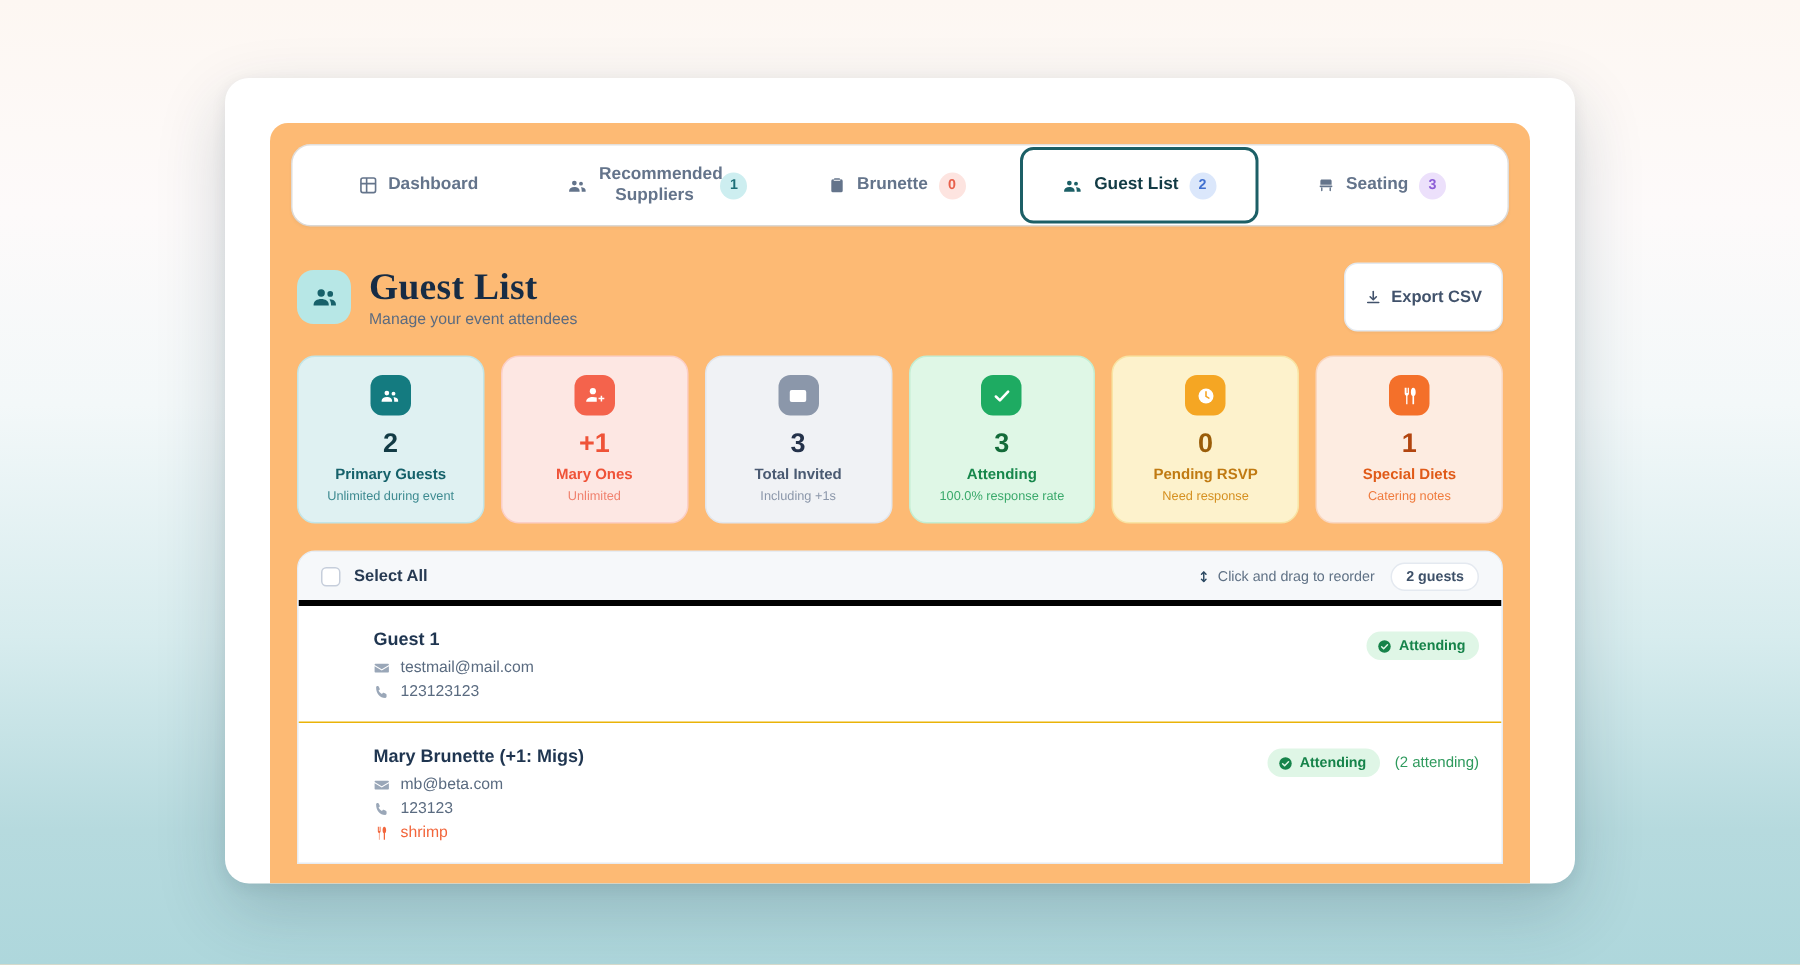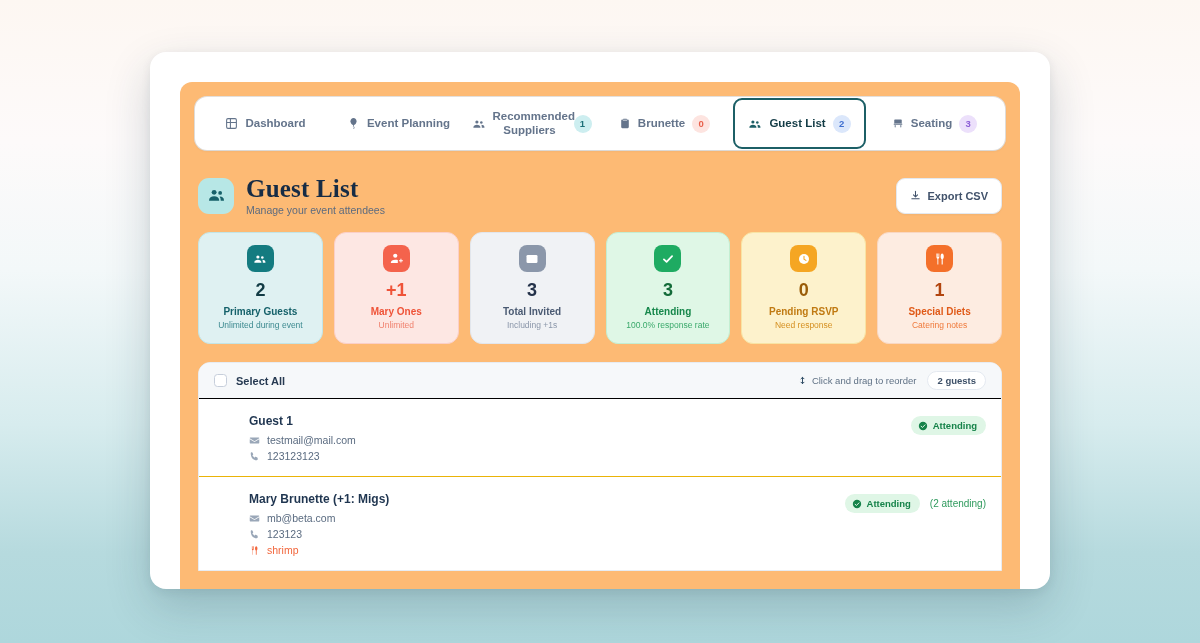--- a/index.html
+++ b/index.html
@@ -129,21 +129,21 @@
   .page-sub {
     font-size: 10.5px;
     color: #5c6b7f;
     margin-top: 2px;
   }
   .export-btn {
     display: flex; align-items: center; gap: 6px;
     background: #ffffff;
     border: 1px solid #e3e9f0;
     border-radius: 9px;
-    height: 36px;
+    height: 46px;
     padding: 0 13px;
     font-size: 11px;
     font-weight: 600;
     color: #41526b;
     cursor: pointer;
     box-shadow: 0 1px 2px rgba(30,50,70,0.05);
     margin-left: 16px;
   }
 
   
@@ -179,21 +179,21 @@
   .panel {
     margin: 18px 18px 0 18px;
     background: #ffffff;
     border: 1px solid #e7ecf2;
     border-radius: 12px 12px 0 0;
     overflow: hidden;
   }
   .panel-head {
     height: 36px;
     background: #f6f8fa;
-    border-bottom: 1px solid #000000;
+    border-bottom: 4px solid #000000;
     display: flex;
     align-items: center;
     justify-content: space-between;
     padding: 0 15px;
   }
   .selall { display: flex; align-items: center; gap: 9px; cursor: pointer; }
   .cbox {
     width: 13px; height: 13px;
     border: 1.4px solid #c6cedb;
     border-radius: 3.5px;
@@ -252,30 +252,20 @@
 
     <div class="tabbar" id="tabbar">
         <div class="tab">
           <span class="ticon">
             <svg width="13" height="13" viewBox="0 0 24 24" fill="none" stroke="currentColor" stroke-width="2">
               <rect x="3" y="3" width="18" height="18" rx="2.5"></rect>
               <path d="M3 10h18M10 3v18"></path>
             </svg>
           </span>
           <span class="tab-label">Dashboard</span>
-        </div>
-        <div class="tab">
-          <span class="ticon">
-            <svg width="13" height="13" viewBox="0 0 24 24" fill="currentColor">
-              <path d="M12 2c3.2 0 5.6 2.6 5.6 6 0 3.6-2.9 7-5.6 7s-5.6-3.4-5.6-7c0-3.4 2.4-6 5.6-6z"></path>
-              <path d="M11.2 15h1.6l.5 2.2h-2.6z"></path>
-              <path d="M12 17.5c1.6.9 1.6 2.4 0 4.5" stroke="currentColor" stroke-width="1.4" fill="none"></path>
-            </svg>
-          </span>
-          <span class="tab-label">Event Planning</span>
         </div>
         <div class="tab two-line">
           <span class="ticon">
             <svg width="14" height="14" viewBox="0 0 24 24" fill="currentColor">
               <circle cx="8.4" cy="8.6" r="2.7"></circle>
               <circle cx="16" cy="9.3" r="2.2"></circle>
               <path d="M2.4 17.6c0-2.9 2.7-4.4 6-4.4s6 1.5 6 4.4v.9H2.4z"></path>
               <path d="M16 13.4c2.6.1 5.3 1 5.3 3.9v1.2h-4.5v-1.5c0-1.5-.3-2.7-.8-3.6z"></path>
             </svg>
           </span>

